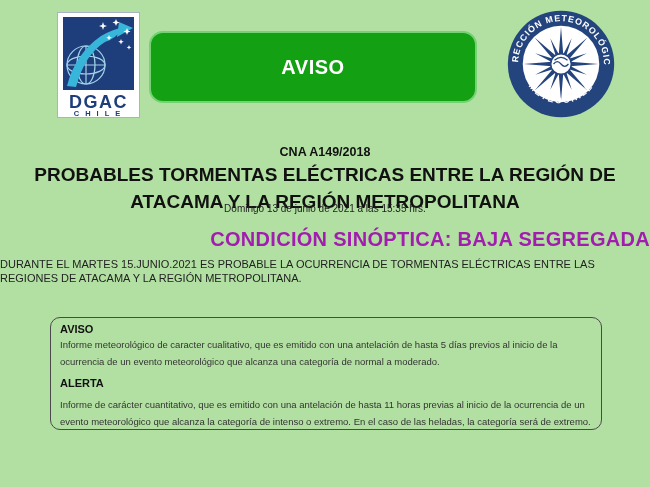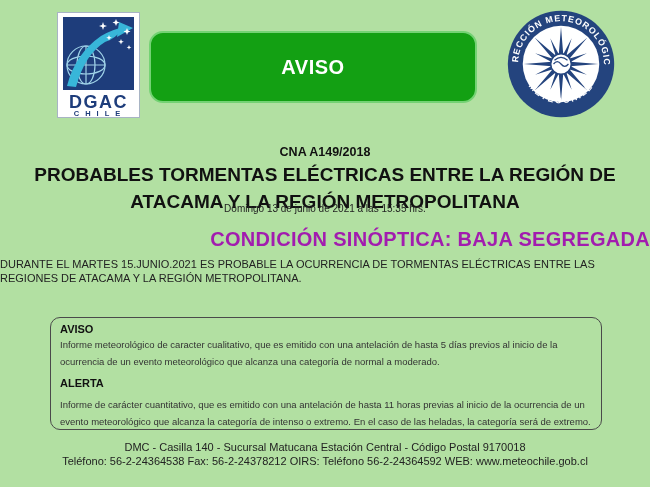--- a/index.html
+++ b/index.html
@@ -122,18 +122,14 @@
       <div class="def-desc">Informe meteorológico de caracter cualitativo, que es emitido con una antelación de hasta 5 días previos al inicio de la ocurrencia de un evento meteorológico que alcanza una categoría de normal a moderado.</div>
     </div>
     <div class="def-item">
       <div class="def-term">ALERTA</div>
     </div>
     <div class="def-item">
       <div class="def-desc">Informe de carácter cuantitativo, que es emitido con una antelación de hasta 11 horas previas al inicio de la ocurrencia de un evento meteorológico que alcanza la categoría de intenso o extremo. En el caso de las heladas, la categoría será de extremo.</div>
     </div>
   </div>
 
-  <div class="footer">
-    <div>DMC - Casilla 140 - Sucursal Matucana Estación Central - Código Postal 9170018</div>
-    <div>Teléfono: 56-2-24364538 Fax: 56-2-24378212 OIRS: Teléfono 56-2-24364592 WEB: www.meteochile.gob.cl</div>
-  </div>
 
 </div>
 
 </body></html>

